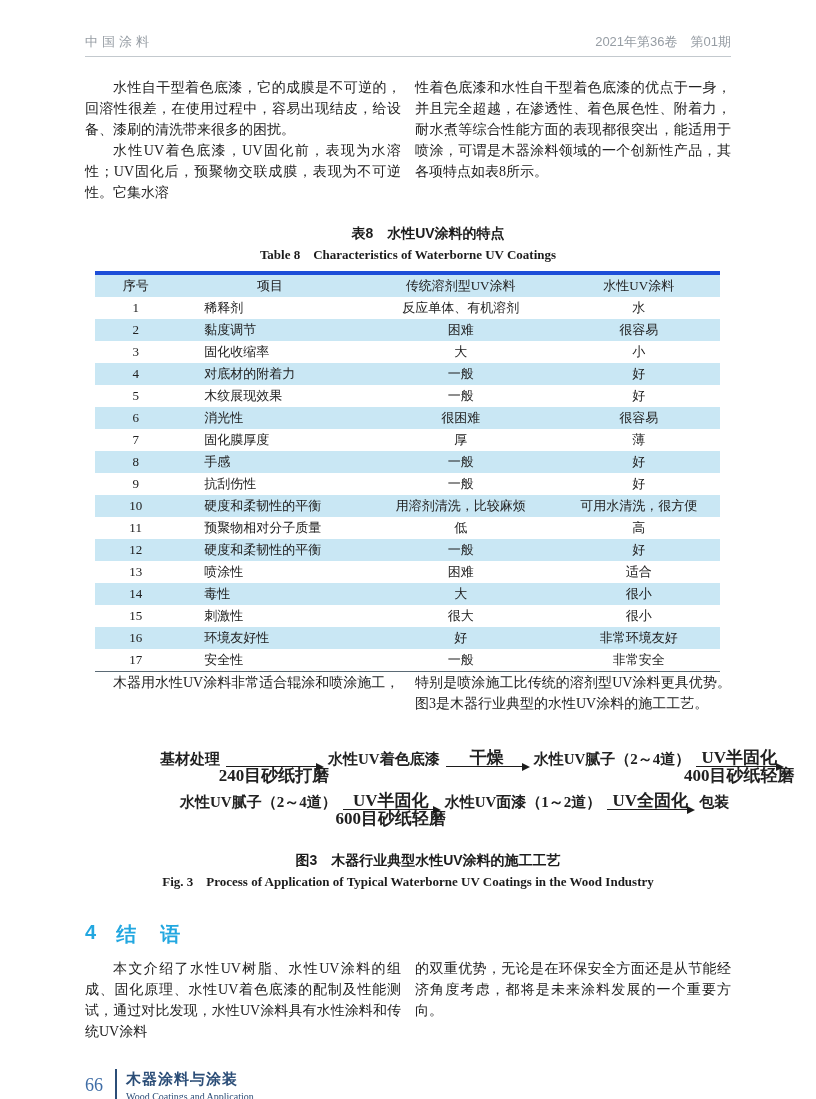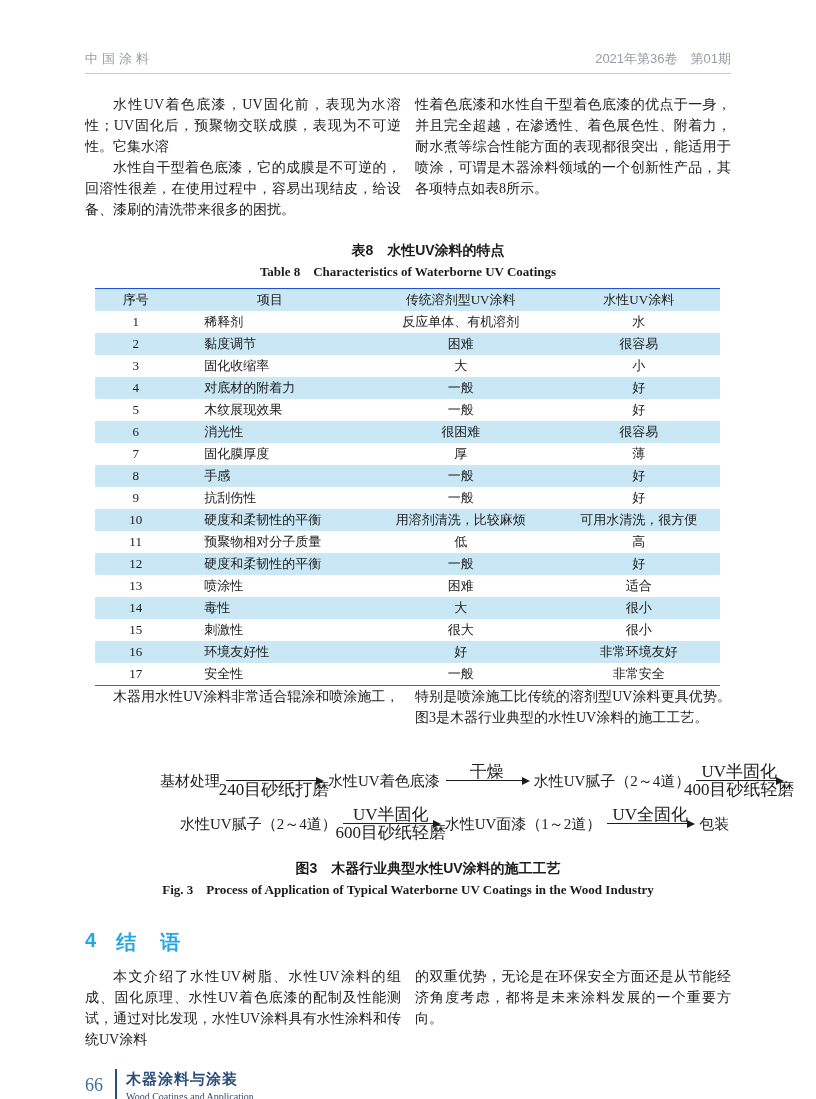--- a/index.html
+++ b/index.html
@@ -9,21 +9,21 @@
     width:816px; height:1099px;
     margin:0 auto;
     background:#ffffff;
     font-family:"Liberation Serif","DejaVu Serif",serif;
     color:#212121;
     overflow:hidden;
   }
 
   
   .pg-header {
-    margin:0 85px; padding-top:50px;
+    margin:0 85px; padding-top:33px;
     display:flex; justify-content:space-between; align-items:flex-end;
     border-bottom:1px solid #c3c9ce;
     padding-bottom:5px;
     color:#969da4; font-size:13px;
     font-family:"Liberation Sans","DejaVu Sans",sans-serif;
   }
   .pg-header .journal { letter-spacing:4px; }
 
   
   .cols { display:flex; gap:14px; margin:0 85px; }
@@ -35,21 +35,21 @@
   .tbl-cap { margin-top:22px; text-align:center; }
   .cap-zh { font-family:"Liberation Sans","DejaVu Sans",sans-serif; font-weight:bold; font-size:14px; color:#1c1c1c;padding-left:40px; }
   .cap-en { font-family:"Liberation Serif","DejaVu Serif",serif; font-weight:bold; font-size:13px; margin-top:3px; color:#1c1c1c; }
 
   
   table.t8 {
     margin:7px 0 0 95px;
     width:625px;
     border-collapse:collapse;
     font-size:13px;
-    border-top:1px solid #1d4ed8;
+    border-top:4px solid #1d4ed8;
     border-bottom:1.5px solid #5b6a75;
   }
   table.t8 th, table.t8 td { padding:2px 4px; height:19px; font-weight:normal; }
   table.t8 thead tr { background:#c9e7f4; }
   table.t8 tbody tr:nth-child(even) { background:#c9e7f4; }
   table.t8 th { text-align:center; }
   table.t8 td.c0 { width:13%; text-align:center; }
   table.t8 td.c1 { width:30%; text-align:left; padding-left:28px; }
   table.t8 th.h1 { width:30%; }
   table.t8 td.c2 { width:31%; text-align:center; }
@@ -59,33 +59,33 @@
   .sec-head {
     margin:26px 85px 6px 85px;
     font-family:"Liberation Sans","DejaVu Sans",sans-serif;
     font-weight:bold; color:#22a7e0; font-size:15px;
     display:flex; gap:14px;
   }
   .sec-head.big { font-size:20px; gap:18px; margin-top:30px; margin-bottom:10px; letter-spacing:2px; }
 
   
   .flow { margin-top:36px; font-size:15px; }
-  .flow-row { display:flex; align-items:center; white-space:nowrap; }
+  .flow-row { display:flex; white-space:nowrap;font-weight:bold; }
   .flow-row.r1 { margin-left:160px; }
   .flow-row.r2 { margin-left:180px; margin-top:9px; }
   .fnode { flex:0 0 auto; }
   .farrow { flex:0 0 auto; display:flex; flex-direction:column; align-items:center; margin:0 6px; }
   .farrow .lab { display:block; height:16px; line-height:15px; font-size:17px; white-space:nowrap; }
   .farrow .lab.below { height:17px; line-height:18px; }
   .farrow .shaft { position:relative; display:block; height:1px; background:#1c1c1c; width:100%; }
   .farrow .shaft::after {
     content:""; position:absolute; right:-2px; top:-3.5px;
     border-left:8px solid #1c1c1c; border-top:4px solid transparent; border-bottom:4px solid transparent;
   }
-  .fig-cap { margin-top:19px; }
+  .fig-cap { margin-top:25px; }
 
   
   .logo-block { text-align:right; margin-top:20px; padding-right:2px;
     color:#2c5f93; font-family:"Liberation Sans","DejaVu Sans",sans-serif; }
   .logo-zh { font-size:13px; font-weight:bold; letter-spacing:2px; }
 
   
   .pg-footer { position:absolute; left:85px; top:1069px; display:flex; align-items:center; }
   .pg-num { color:#3f6da6; font-size:18px; font-family:"Liberation Serif","DejaVu Serif",serif; }
   .foot-bar { width:2px; height:33px; background:#2b4d77; margin:0 9px 0 12px; }
@@ -98,22 +98,22 @@
 
 <div class="page">
 
   <div class="pg-header">
     <span class="journal">中国涂料</span>
     <span class="issue">2021年第36卷　第01期</span>
   </div>
 
   <div class="cols intro">
     <div class="col">
+      <p class="indent">水性自干型着色底漆，它的成膜是不可逆的，回溶性很差，在使用过程中，容易出现结皮，给设备、漆刷的清洗带来很多的困扰。</p>
       <p class="indent">水性UV着色底漆，UV固化前，表现为水溶性；UV固化后，预聚物交联成膜，表现为不可逆性。它集水溶</p>
-      <p class="indent">水性自干型着色底漆，它的成膜是不可逆的，回溶性很差，在使用过程中，容易出现结皮，给设备、漆刷的清洗带来很多的困扰。</p>
     </div>
     <div class="col">
       <p>性着色底漆和水性自干型着色底漆的优点于一身，并且完全超越，在渗透性、着色展色性、附着力，耐水煮等综合性能方面的表现都很突出，能适用于喷涂，可谓是木器涂料领域的一个创新性产品，其各项特点如表8所示。</p>
     </div>
   </div>
 
   <div class="tbl-cap">
     <div class="cap-zh">表8　水性UV涂料的特点</div>
     <div class="cap-en">Table 8　Characteristics of Waterborne UV Coatings</div>
   </div>

